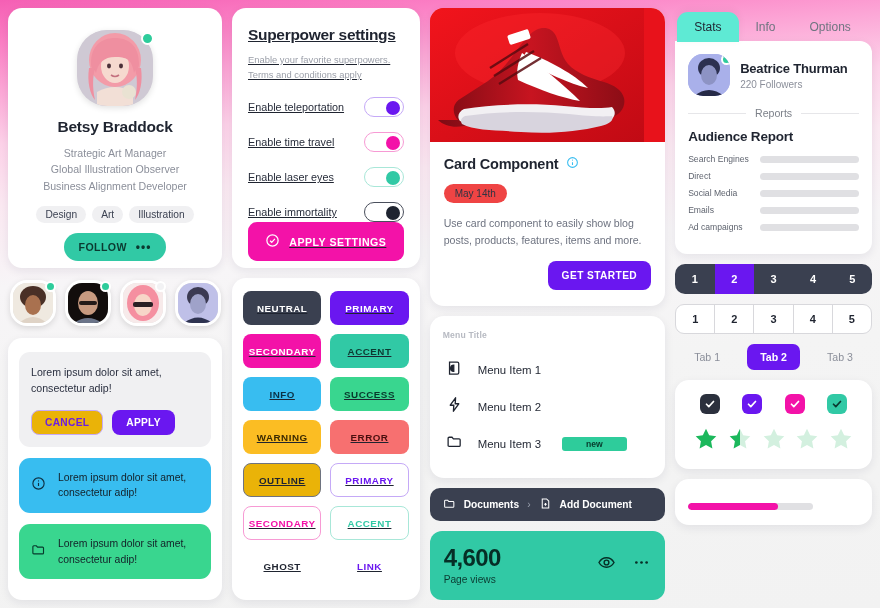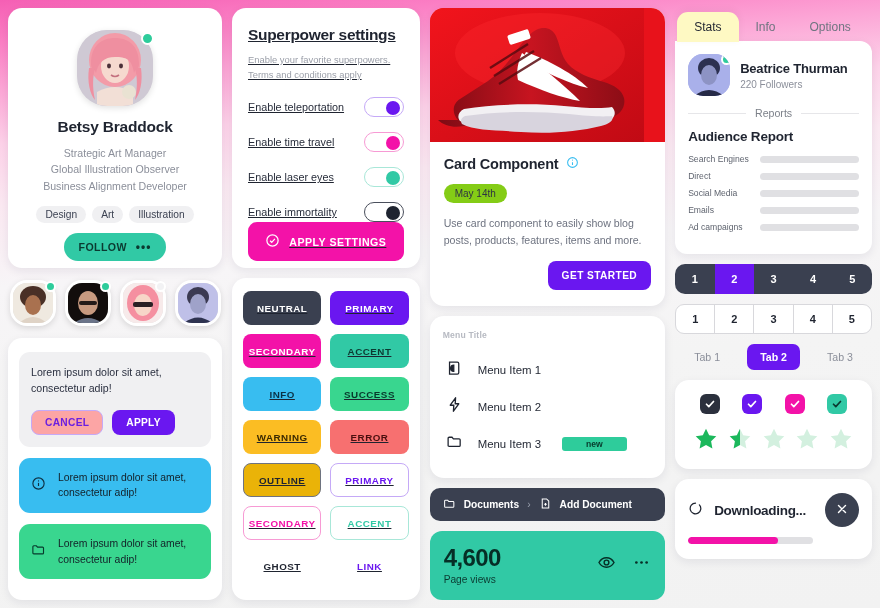--- a/index.html
+++ b/index.html
@@ -37,21 +37,21 @@
   .sm{ width:46px;height:46px;border-radius:17px;overflow:hidden;background:#ddd;
        border:3px solid #fff; box-shadow:0 2px 6px rgba(0,0,0,.13);}
   .sdot{ position:absolute;width:11px;height:11px;border-radius:50%;right:0;top:1px;
          border:2px solid #fff;}
 
   
   .alerts{ padding:14px 11px; flex:1 1 auto; }
   .alert-gray{ background:#f0f0f2; border-radius:11px; padding:13px 12px 12px; }
   .alert-gray p{ font-size:10.6px; line-height:1.5; color:#2b3040; }
   .ag-btns{ display:flex; gap:9px; margin-top:13px; }
-  .btn-out{ background:#fca5a5;border:1.4px solid #c5a9f7;color:#6b1fe0;border-radius:8px;
+  .btn-out{ background:#eab308;border:1.4px solid #c5a9f7;color:#6b1fe0;border-radius:8px;
             padding:6px 13px;font-size:10.2px;font-weight:bold;letter-spacing:.3px;cursor:pointer;}
   .btn-fill{ background:#6a17f0;border:none;color:#fff;border-radius:8px;
             padding:6px 14px;font-size:10.2px;font-weight:bold;letter-spacing:.3px;cursor:pointer;}
   .alert{ display:flex;align-items:center;gap:12px;border-radius:11px;padding:12px 12px;margin-top:11px;}
   .alert p{ font-size:10.4px; line-height:1.5; color:#132028;}
   .alert .ic{flex:0 0 auto;}
 
   
   .settings{ padding:18px 16px 14px; position:relative; height:260px; display:flex; flex-direction:column;}
   .stitle{ font-size:15.5px; font-weight:bold; letter-spacing:-.3px; }
@@ -70,21 +70,21 @@
   .b{ border:none;border-radius:8px;padding:0;height:34px;font-size:9.8px;font-weight:bold;
       letter-spacing:.5px;cursor:pointer;display:flex;align-items:center;justify-content:center;}
   .b.ghost{ background:transparent;color:#1f2430;}
   .b.link{ background:transparent;color:#6a17f0;}
 
   
   .prod{ overflow:hidden; height:318px; display:flex;flex-direction:column;}
   .phero{ height:138px; background:#e8121b; position:relative; overflow:hidden;}
   .pbody{ padding:14px 14px 16px; display:flex;flex-direction:column;flex:1;}
   .ptitle{ font-size:14.5px;font-weight:bold;display:flex;align-items:center;gap:8px;letter-spacing:-.2px;}
-  .pdate{ display:inline-block;background:#84cc16;border-radius:14px;padding:4px 11px;
+  .pdate{ display:inline-block;background:#ef4444;border-radius:14px;padding:4px 11px;
           font-size:10px;color:#2e3342;margin:12px 0 0;align-self:flex-start;}
   .ptext{ font-size:10.6px;line-height:1.6;color:#6e7380;margin-top:12px;}
   .gs{ align-self:flex-end;margin-top:12px;background:#6a17f0;border:none;color:#fff;border-radius:8px;
        padding:9px 14px;font-size:10.2px;font-weight:bold;letter-spacing:.4px;cursor:pointer;}
 
   
   .menu{ padding:14px 13px 16px; }
   .mtitle{ font-size:8.6px;color:#b7bac2;font-weight:bold;letter-spacing:.2px;margin-bottom:11px;}
   .mitem{ display:flex;align-items:center;gap:15px;padding:8px 3px;cursor:pointer;}
   .mitem span.lbl{ font-size:11.4px;color:#1f2430;}
@@ -99,21 +99,21 @@
   
   .statcard{ background:#31c9a5;border-radius:12px;padding:13px 14px 15px;display:flex;
              align-items:center;justify-content:space-between;flex:1;}
   .bignum{ font-size:24px;font-weight:bold;color:#062e26;letter-spacing:-.6px;}
   .statlbl{ font-size:10.2px;color:#0b3a31;margin-top:2px;}
   .stat-ic{ display:flex;align-items:center;gap:16px;}
 
   
   .tabsbar{ display:flex; align-items:flex-end; height:34px; padding-left:2px;}
   .tab{ font-size:12px;color:#6f7480;padding:8px 17px;cursor:pointer;}
-  .tab.on{ background:#fef9c3;color:#1f2430;border-radius:11px 11px 0 0;font-weight:normal;
+  .tab.on{ background:#5eead4;color:#1f2430;border-radius:11px 11px 0 0;font-weight:normal;
            box-shadow:0 -2px 8px rgba(30,20,60,.05);}
   .stats{ border-radius:0 12px 12px 12px; padding:13px 13px 15px; margin-top:-1px;}
   .srow2{ display:flex;align-items:center;gap:10px;}
   .hex{ width:42px;height:42px;border-radius:15px;overflow:hidden;background:#aab0ee;position:relative;}
   .hex .dot{ right:-2px;top:0px;width:11px;height:11px;}
   .uname{ font-size:13px;font-weight:bold;letter-spacing:-.2px;}
   .ufol{ font-size:10px;color:#8b8f9a;margin-top:3px;}
   .divider{ display:flex;align-items:center;gap:9px;margin:11px 0 10px;}
   .divider .ln{ flex:1;height:1px;background:#e6e6e9;}
   .divider span{ font-size:10.6px;color:#7c8089;}
@@ -571,34 +571,19 @@
         </span>
         <span>
           <svg width="26" height="26" viewBox="0 0 24 24">
               <path d="M12 2.6l2.9 6 6.6.9-4.8 4.6 1.2 6.6L12 17.6 6.1 20.7l1.2-6.6L2.5 9.5l6.6-.9z" fill="#d3f0df"></path>
             </svg>
         </span>
       </div>
     </div>
 
     <div class="card dl">
-      <div class="dlrow">
-        <span>
-          <svg width="15" height="15" viewBox="0 0 24 24" fill="none" stroke="#1f2430" stroke-width="2" stroke-linecap="round">
-            <path d="M12 3.5a8.5 8.5 0 1 0 6.2 2.7"></path>
-          </svg>
-        </span>
-        <span class="dltxt">Downloading...</span>
-        <button class="xbtn">
-          <span>
-            <svg width="14" height="14" viewBox="0 0 24 24" fill="none" stroke="#fff" stroke-width="2.4" stroke-linecap="round">
-                <path d="M6 6l12 12M18 6L6 18"></path>
-              </svg>
-          </span>
-        </button>
-      </div>
       <div class="dltrack">
         <div class="dlfill" style="width:72%"></div>
       </div>
     </div>
   </div>
 
 </div>
 
 </body></html>

